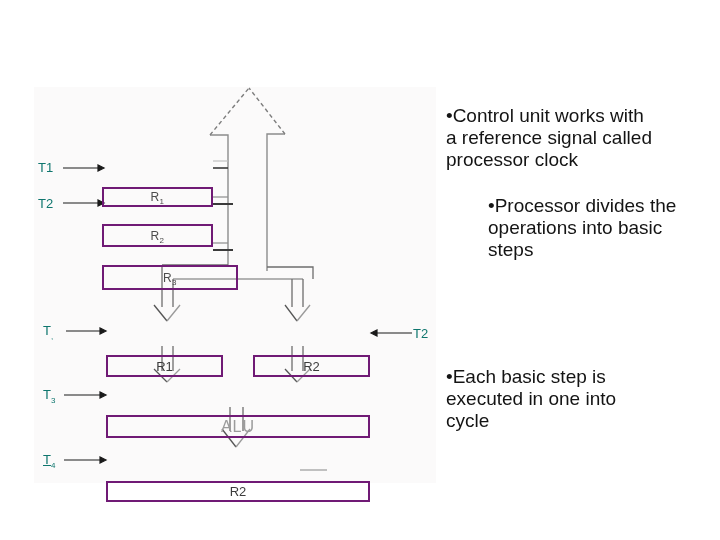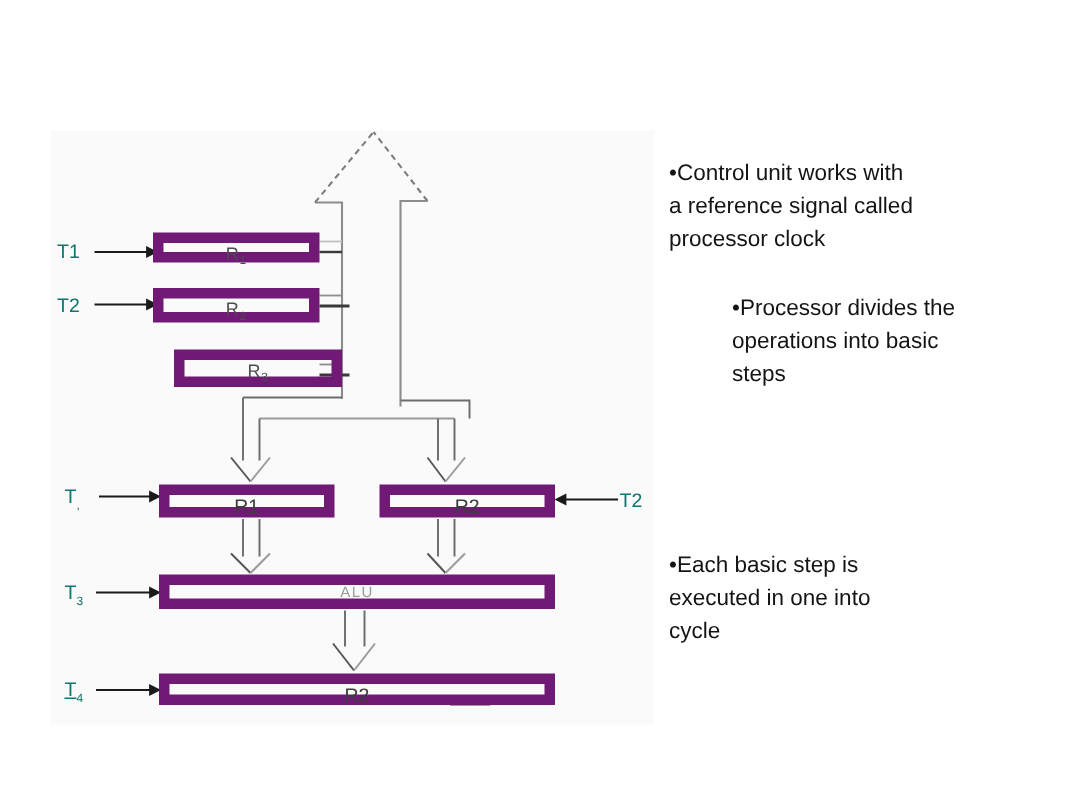--- a/index.html
+++ b/index.html
@@ -6,51 +6,52 @@
   .slide{
     position:relative;width:720px;height:540px;background:#ffffff;
     font-family:"Liberation Sans", sans-serif;overflow:hidden;
   }
   .bitmap-bg{
     position:absolute;left:34px;top:87px;width:402px;height:396px;
     background:#fbfafa;
   }
   .diagram-svg{position:absolute;left:0;top:0;}
   .box{
-    position:absolute;border:7px solid #701a75;background:transparent;
-    display:flex;justify-content:center;
+    position:absolute;border:2px solid #701a75;background:transparent;
+    display:flex;align-items:center;justify-content:center;
     box-sizing:border-box;
+    margin-top:32px;
   }
   .box-label{font-size:12px;color:#4c4c4c;letter-spacing:.5px;white-space:nowrap;}
   .box-label .sub{font-size:8px;display:inline-block;transform:translateY(3px);}
   .box-reg1-top{left:102px;top:155px;width:111px;height:20px;}
   .box-reg2-top{left:102px;top:192px;width:111px;height:23px;}
-  .box-reg3-top{left:116px;top:233px;width:112px;height:25px;}
+  .box-reg3-top{left:102px;top:233px;width:136px;height:25px;}
   .box-reg1-mid{left:106px;top:323px;width:117px;height:22px;}
   .box-reg2-mid{left:253px;top:323px;width:117px;height:22px;}
   .box-alu{left:106px;top:383px;width:264px;height:23px;}
   .box-reg2-bot{left:106px;top:449px;width:264px;height:21px;}
   .box-reg1-mid .box-label,.box-reg2-mid .box-label,.box-reg2-bot .box-label{
     font-size:13px;color:#3c3c3c;letter-spacing:0;
   }
-  .box-alu .box-label{font-size:10px;color:#9b9b9b;letter-spacing:1px;}
+  .box-alu .box-label{font-size:16px;color:#9b9b9b;letter-spacing:1px;}
   .sig{
     position:absolute;font-size:13px;color:#0f766e;white-space:nowrap;
   }
   .sig .sub{font-size:8px;display:inline-block;transform:translateY(4px);}
   .sig-t1{left:38px;top:160px;}
   .sig-t2{left:38px;top:196px;}
   .sig-tm{left:43px;top:323px;}
   .sig-t2r{left:413px;top:326px;}
   .sig-t3{left:43px;top:387px;}
   .sig-t4{left:43px;top:452px;text-decoration:underline;}
   .bullets{position:absolute;left:446px;top:0;width:268px;}
   .bullet{
     position:absolute;left:0;width:268px;
-    font-size:15px;line-height:22px;color:#141414;
+    font-size:19px;line-height:22px;color:#141414;
     white-space:pre-line;
   }
   .bullet-1{top:105px;}
   .bullet-2{top:195px;margin-left:42px;}
   .bullet-3{top:366px;}
 </style>
 </head>
 <body>
 
 <div class="slide">

